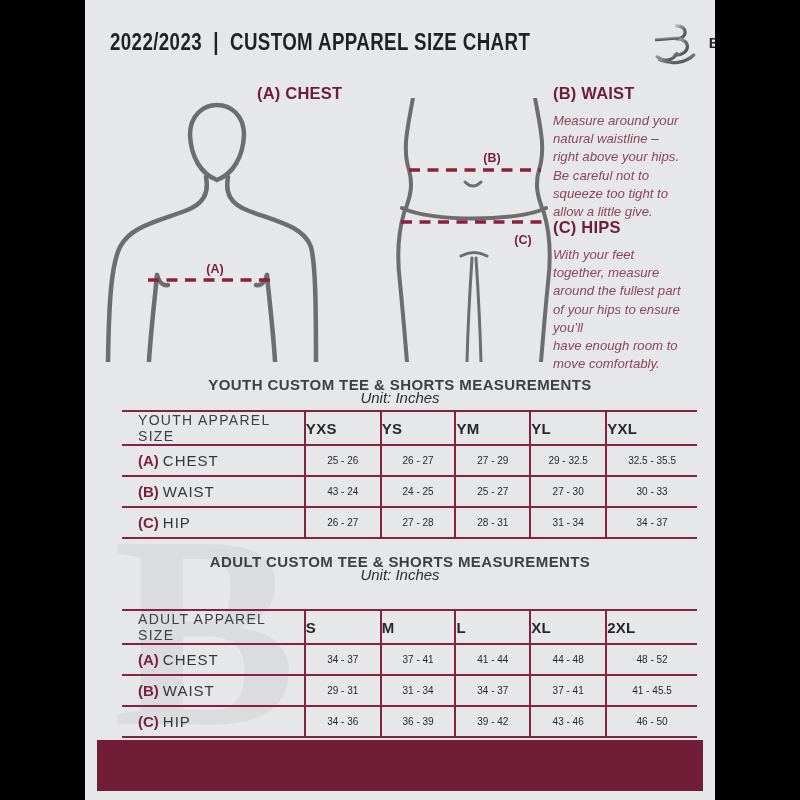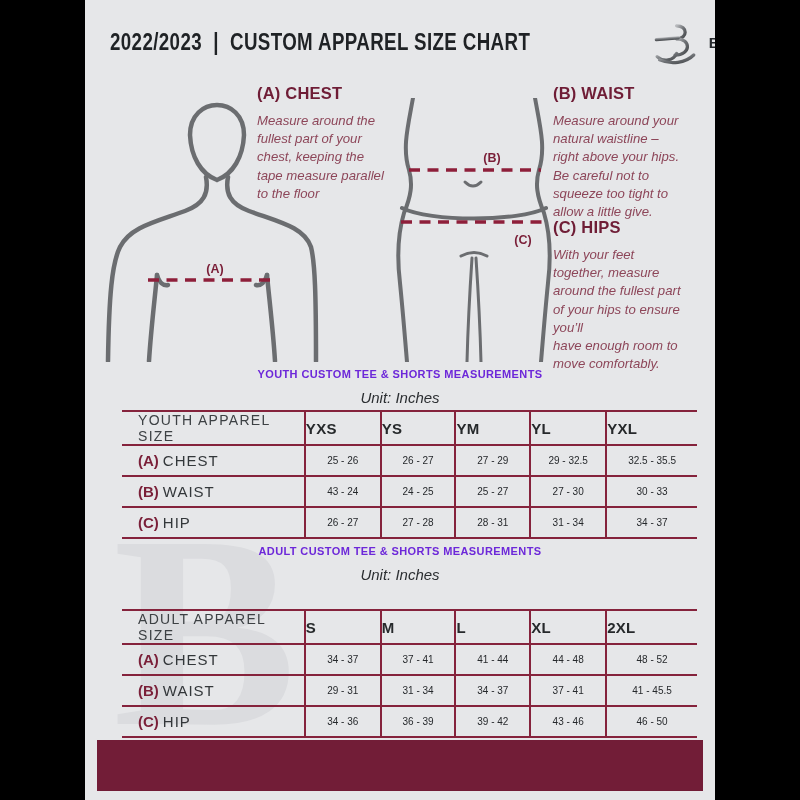--- a/index.html
+++ b/index.html
@@ -28,21 +28,21 @@
 
   
   .inst{position:absolute;}
   .inst-chest{left:172px;top:84px;width:148px;}
   .inst-waist{left:468px;top:84px;width:152px;}
   .inst-hips{left:468px;top:218px;width:156px;}
   .inst h3{margin:0 0 9px 0;font-size:16.5px;font-weight:700;color:#6f1d36;letter-spacing:.2px;}
   .inst p{margin:0;font-size:13.2px;line-height:1.38;font-style:italic;color:#8d4659;white-space:pre-line;}
 
   
-  .sec-title{position:absolute;left:0;width:100%;text-align:center;font-weight:700;font-size:11px;color:#6d28d9;letter-spacing:.4px;}
+  .sec-title{position:absolute;left:0;width:100%;text-align:center;font-weight:700;font-size:15px;color:#404040;letter-spacing:.4px;margin-top:8px;}
   .sec-unit{position:absolute;left:0;width:100%;text-align:center;font-style:italic;font-size:15px;color:#2b2e31;}
   .t-youth-title{top:368px;} .t-youth-unit{top:389px;}
   .t-adult-title{top:545px;} .t-adult-unit{top:566px;}
 
   
   .tbl-wrap{position:absolute;left:37px;width:575px;}
   .tbl-youth{top:410px;} .tbl-adult{top:586px;margin-top:23px;}
   table.size-table{width:100%;border-collapse:collapse;table-layout:fixed;}
   .size-table th,.size-table td{border:2px solid #85233c;padding:0;background:transparent;}
   .size-table tr > *:first-child{border-left:none;text-align:left;padding-left:16px;}
@@ -122,25 +122,20 @@
       </g>
       <path d="M 14,72 L 146,72" stroke="#8e1f3a" stroke-width="3.4" stroke-dasharray="11 7.5" fill="none"></path>
       <path d="M 6,124 L 152,124" stroke="#8e1f3a" stroke-width="3.4" stroke-dasharray="11 7.5" fill="none"></path>
       <text class="fig-label" x="97" y="64" text-anchor="middle">(B)</text>
       <text class="fig-label" x="128" y="146" text-anchor="middle">(C)</text>
     </svg>
   </div>
 
   <div class="inst inst-chest">
     <h3>(A) CHEST</h3>
-    <p>Measure around the
-fullest part of your
-chest, keeping the
-tape measure parallel
-to the floor</p>
   </div>
   <div class="inst inst-waist">
     <h3>(B) WAIST</h3>
     <p>Measure around your
 natural waistline –
 right above your hips.
 Be careful not to
 squeeze too tight to
 allow a little give.</p>
   </div>

